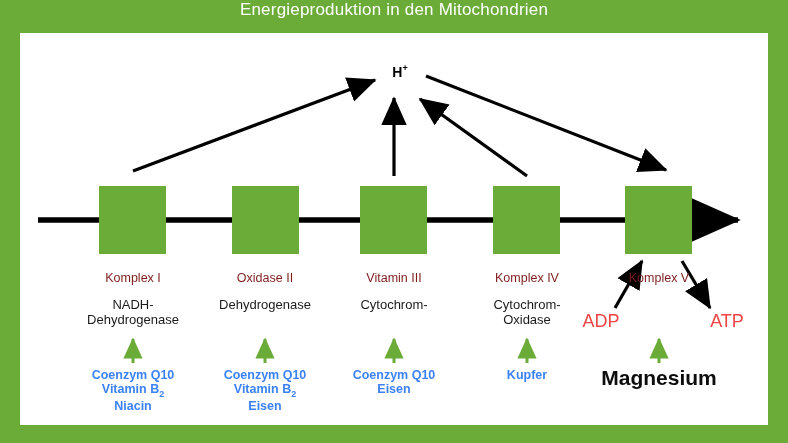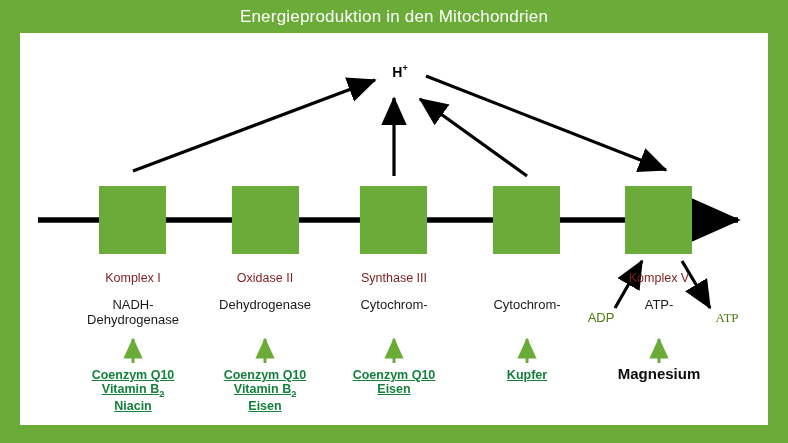--- a/index.html
+++ b/index.html
@@ -7,41 +7,41 @@
     width:788px;height:443px;
     background:#6BAB38;
     font-family:"Liberation Sans",sans-serif;
     overflow:hidden;
   }
   #root{position:relative;width:788px;height:443px;}
 
   
   .title{
     position:absolute;left:0;top:0;width:788px;height:33px;
-    display:flex;align-items:center;justify-content:center;
+    display:flex;justify-content:center;
     color:#ffffff;font-size:17px;letter-spacing:.2px;
   }
 
   
   .canvas{
     position:absolute;left:20px;top:33px;
     width:748px;height:392px;
     background:#ffffff;
   }
 
   
   .layer{position:absolute;left:0;top:0;width:748px;height:392px;}
 
   
   .lbl{position:absolute;text-align:center;white-space:nowrap;line-height:1.12;}
   .cx{color:#7f1d1d;font-size:12.5px;}
   .enz{color:#1a1a1a;font-size:13px;}
-  .nut{color:#15803d;font-size:12.5px;font-weight:bold;text-decoration:underline;}
-  .mg{color:#0d0d0d;font-size:15px;font-weight:bold;}
-  .small-green{color:#4d7c0f;font-size:13px;}
+  .nut{color:#3b82f6;font-size:12.5px;font-weight:bold;}
+  .mg{color:#0d0d0d;font-size:21px;font-weight:bold;}
+  .small-green{color:#ef4444;font-size:18px;}
   .hplus{color:#000;font-size:14px;font-weight:bold;}
   .hplus sup{font-size:9px;}
   sub{font-size:9px;}
 </style>
 </head>
 <body>
 
 <div id="root">
 
   <div class="title">
@@ -101,41 +101,42 @@
     <div class="lbl cx" style="left:175px;top:238px;width:140px;">Oxidase II</div>
     <div class="lbl enz" style="left:165px;top:265px;width:160px;">
       <div>Dehydrogenase</div>
     </div>
     <div class="lbl nut" style="left:165px;top:335px;width:160px;">
       <div>Coenzym Q10</div>
       <div><span>Vitamin B</span><sub>2</sub></div>
       <div>Eisen</div>
     </div>
 
-    <div class="lbl cx" style="left:304px;top:238px;width:140px;">Synthase III</div>
+    <div class="lbl cx" style="left:304px;top:238px;width:140px;">Vitamin III</div>
     <div class="lbl enz" style="left:294px;top:265px;width:160px;">
       <div>Cytochrom-</div>
     </div>
     <div class="lbl nut" style="left:294px;top:335px;width:160px;">
       <div>Coenzym Q10</div>
       <div>Eisen</div>
     </div>
 
+    <div class="lbl cx" style="left:437px;top:238px;width:140px;">Komplex IV</div>
     <div class="lbl enz" style="left:427px;top:265px;width:160px;">
       <div>Cytochrom-</div>
+      <div>Oxidase</div>
     </div>
     <div class="lbl nut" style="left:427px;top:335px;width:160px;">
       <div>Kupfer</div>
     </div>
 
     <div class="lbl cx" style="left:569px;top:238px;width:140px;">Komplex V</div>
     <div class="lbl enz" style="left:579px;top:265px;width:120px;">
-      <div>ATP-</div>
     </div>
     <div class="lbl mg" style="left:559px;top:333px;width:160px;">
       <span>Magnesium</span>
     </div>
 
     <div class="lbl small-green" style="left:551px;top:278px;width:60px;">ADP</div>
-    <div class="lbl small-green" style="left:677px;top:278px;width:60px;font-family:Liberation Serif, serif;">ATP</div>
+    <div class="lbl small-green" style="left:677px;top:278px;width:60px;">ATP</div>
 
   </div>
 </div>
 
 </body></html>

